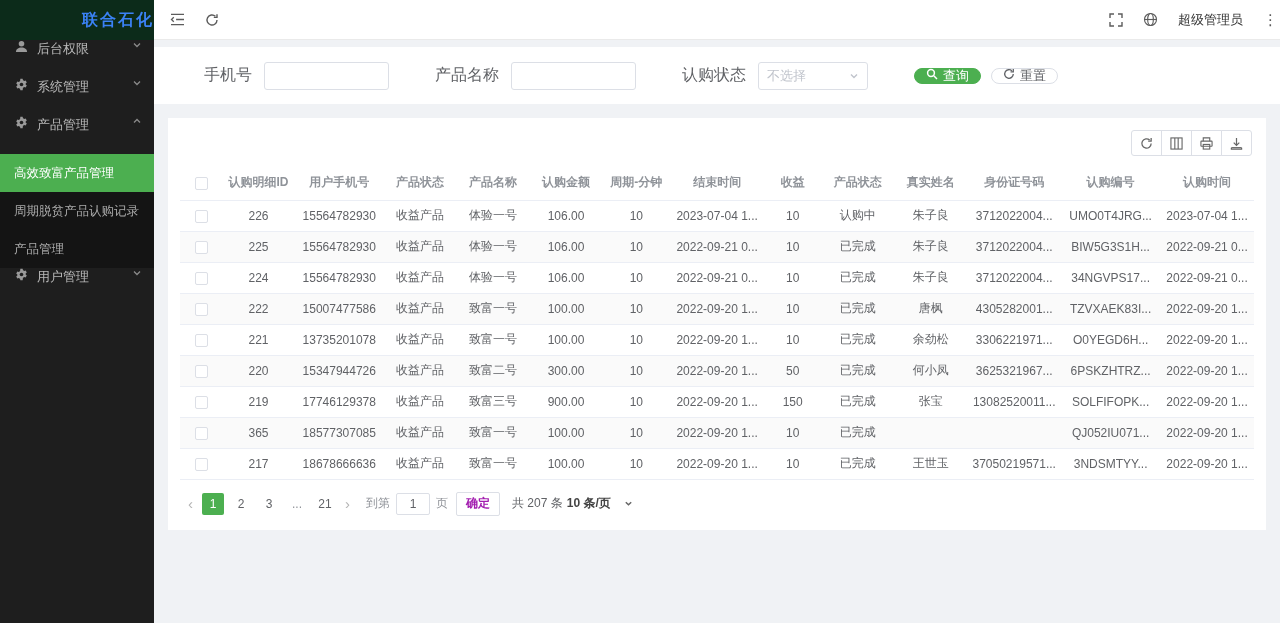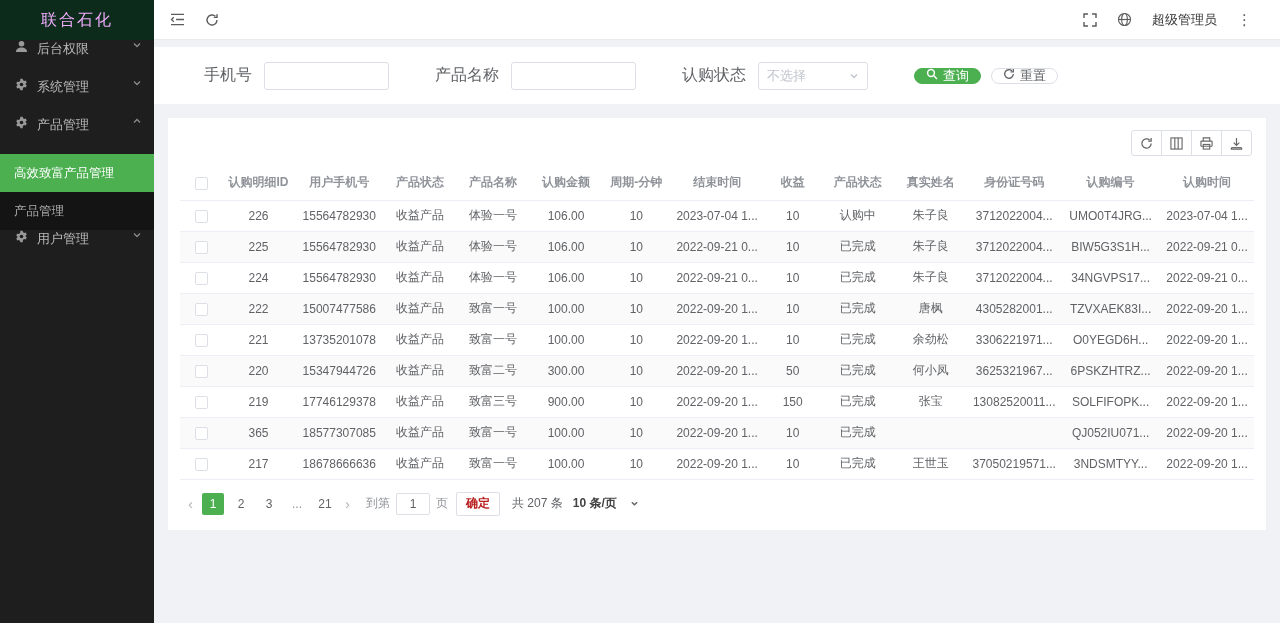--- a/index.html
+++ b/index.html
@@ -2,32 +2,32 @@
 <html><head>
 <meta charset="utf-8">
 <style>
   *{margin:0;padding:0;box-sizing:border-box}
   html,body{width:1280px;height:623px;overflow:hidden}
   body{font-family:"Liberation Sans","DejaVu Sans",sans-serif;font-size:13px;background:#f0f2f5;color:#333}
   .app{display:flex;width:1280px;height:623px}
 
   
   .sidebar{width:154px;background:#1e1e1e;flex-shrink:0;display:flex;flex-direction:column;overflow:hidden}
-  .brand{height:40px;line-height:40px;text-align:center;color:#f0abfc;font-weight:normal;font-size:16px;letter-spacing:2px;background:#0c2b1a}
+  .brand{height:40px;line-height:40px;text-align:right;color:#3b82f6;font-weight:bold;font-size:16px;letter-spacing:2px;background:#0c2b1a}
   .nav-item{display:flex;height:38px;padding:0 12px 0 14px;color:#b9b9b9;cursor:pointer;gap:8px;font-size:13px}
   .nav-ico{width:15px;display:inline-flex;justify-content:center;color:#9a9a9a;font-size:13px;line-height:1}
   .nav-label{flex:1;white-space:nowrap}
   .nav-caret{display:inline-flex;color:#8a8a8a}
   .submenu{background:#141414}
   .submenu-item{height:38px;line-height:38px;padding-left:14px;color:#ababab;font-size:12.5px;cursor:pointer;white-space:nowrap;overflow:hidden}
   .submenu-item.active{background:#4caf50;color:#fff}
 
   
   .main{flex:1;display:flex;flex-direction:column;min-width:0;background:#f0f2f5}
-  .topbar{height:40px;background:#fff;display:flex;align-items:center;justify-content:space-between;padding:0 28px 0 16px;border-bottom:1px solid #eaeaea;flex-shrink:0}
+  .topbar{height:40px;background:#fff;display:flex;align-items:center;justify-content:space-between;padding:0 2px 0 16px;border-bottom:1px solid #eaeaea;flex-shrink:0}
   .tb-left{display:flex;align-items:center;gap:20px}
   .tb-right{display:flex;align-items:center;gap:20px}
   .tb-ico{display:inline-flex;align-items:center;color:#5c5c5c;cursor:pointer;line-height:1}
   .tb-dots{font-size:15px;color:#5c5c5c;cursor:pointer}
   .tb-user{font-size:13px;color:#333;cursor:pointer}
   .content{flex:1;padding-top:7px;overflow:hidden}
 
   
   .search-card{background:#fff;height:57px;display:flex;align-items:center;padding-left:50px}
   .field{display:flex;align-items:center;margin-right:46px}
@@ -69,23 +69,23 @@
 
   
   .pagination{display:flex;align-items:center;padding:12px 2px 6px;font-size:12px;color:#606266}
   .pg-arrow{color:#b4b4b4;padding:0 6px;cursor:pointer;font-size:15px;line-height:1}
   #pg-pages{display:inline-flex;align-items:center}
   .pg-num{min-width:22px;height:22px;line-height:22px;text-align:center;display:inline-block;margin:0 3px;cursor:pointer;border-radius:2px;color:#606266;padding:0 3px}
   .pg-num.active{background:#4caf50;color:#fff}
   .pg-num.ell{cursor:default;color:#909399}
   .pg-jump{display:inline-flex;align-items:center;margin-left:10px;color:#909399}
   .pg-input{width:34px;height:22px;border:1px solid #dcdfe6;border-radius:2px;text-align:center;margin:0 6px;font-size:12px;outline:none;color:#606266}
-  .pg-confirm{height:24px;padding:0 9px;border:1px solid #dcdfe6;background:#fff;border-radius:2px;color:#b91c1c;cursor:pointer;font-size:12px;font-weight:bold;margin-left:8px}
+  .pg-confirm{height:24px;padding:0 9px;border:1px solid #dcdfe6;background:#fff;border-radius:2px;color:#a21caf;cursor:pointer;font-size:12px;font-weight:bold;margin-left:8px}
   .pg-total{margin-left:12px;color:#606266}
-  .pg-size{display:inline-flex;align-items:center;gap:13px;cursor:pointer;margin-left:10px;color:#444;font-weight:bold}
+  .pg-size{display:inline-flex;align-items:center;gap:13px;cursor:pointer;margin-left:4px;color:#444;font-weight:bold}
   .pg-size .caret{display:inline-flex;color:#666}
 </style>
 </head>
 <body>
 
 <div class="app">
 
   <aside class="sidebar">
     <div class="brand">联合石化</div>
     <nav id="side-nav">
@@ -126,20 +126,21 @@
           </span>
           <span class="nav-label">产品管理</span>
           <span class="nav-caret">
             <svg width="10" height="10" viewBox="0 0 10 10" fill="none" stroke="currentColor" stroke-width="1.3">
               <path d="M2 6.5l3-3 3 3"></path>
             </svg>
           </span>
         </div>
         <div class="submenu">
           <div class="submenu-item active">高效致富产品管理</div>
+          <div class="submenu-item">周期脱贫产品认购记录</div>
           <div class="submenu-item">产品管理</div>
         </div>
         <div class="nav-item">
           <span class="nav-ico">
             <svg width="13" height="13" viewBox="0 0 16 16" fill="currentColor">
               <path d="M9.4 1l.4 1.8a5.4 5.4 0 0 1 1.5.9l1.8-.6 1.4 2.4-1.4 1.2c.1.4.1.9 0 1.3l1.4 1.2-1.4 2.4-1.8-.6a5.4 5.4 0 0 1-1.5.9L9.4 15H6.6l-.4-1.8a5.4 5.4 0 0 1-1.5-.9l-1.8.6-1.4-2.4 1.4-1.2a5 5 0 0 1 0-1.3L1.5 6.8l1.4-2.4 1.8.6a5.4 5.4 0 0 1 1.5-.9L6.6 1h2.8z"></path>
               <circle cx="8" cy="8" r="2.2" fill="#1e1e1e"></circle>
             </svg>
           </span>
           <span class="nav-label">用户管理</span>

